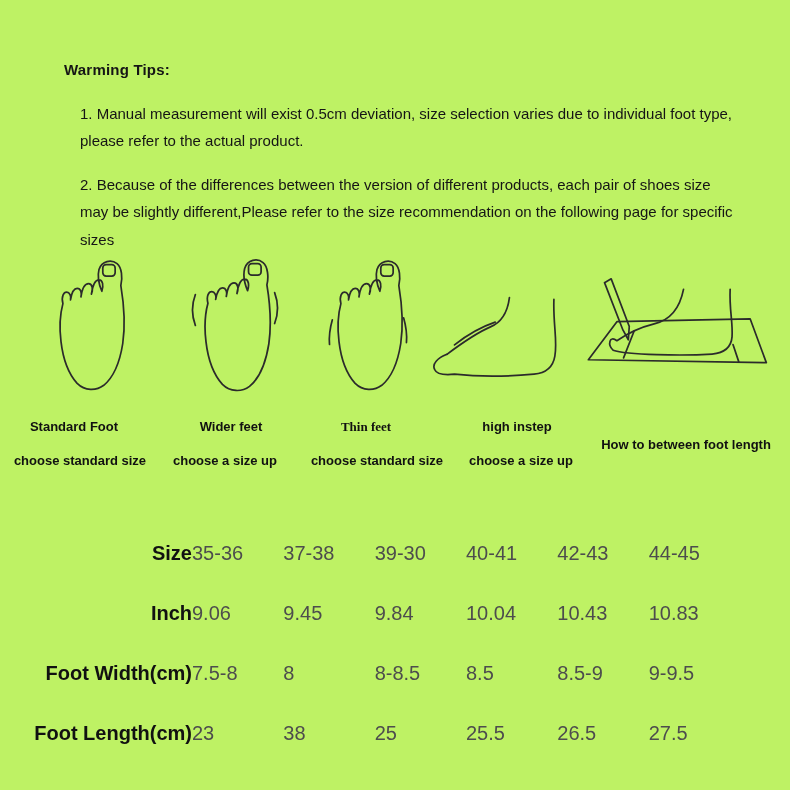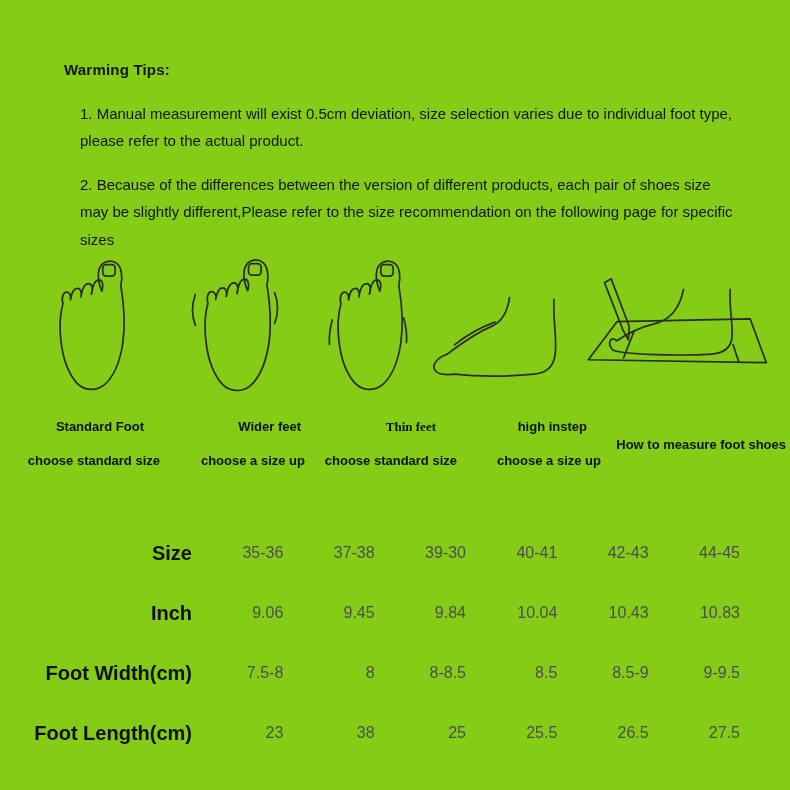--- a/index.html
+++ b/index.html
@@ -2,21 +2,21 @@
 <html><head>
 <meta charset="utf-8">
 <style>
   * { margin: 0; padding: 0; box-sizing: border-box; }
   html, body { background: #ffffff; }
   body { font-family: "Liberation Sans", "DejaVu Sans", sans-serif; color: #1a1a1a; }
   .page {
     position: relative;
     width: 790px;
     height: 790px;
-    background: #84cc16;
+    background: #bef264;
     overflow: hidden;
   }
 
   
   .tips {
     position: absolute;
     left: 64px;
     top: 56px;
     width: 695px;
     font-size: 15px;
@@ -37,21 +37,21 @@
     fill: none;
     stroke: #2b2b2b;
     stroke-width: 1.8;
     stroke-linecap: round;
     stroke-linejoin: round;
   }
 
   
   .caption {
     position: absolute;
-    text-align: right;
+    text-align: center;
     font-size: 13px;
     font-weight: bold;
     color: #111111;
     white-space: nowrap;
   }
 
   
   .size-table {
     position: absolute;
     left: 20px;
@@ -65,22 +65,22 @@
   }
   .row-header {
     width: 172px;
     text-align: right;
     font-size: 20px;
     font-weight: bold;
     color: #111111;
   }
   .size-cell {
     flex: 1;
-    text-align: right;
-    font-size: 16px;
+    text-align: left;
+    font-size: 20px;
     color: #4d4d4d;
   }
 </style>
 </head>
 <body>
 
 <div class="page">
 
   <div class="tips">
     <div class="tips-title">Warming Tips:</div>
@@ -181,21 +181,21 @@
         <path d="M 58,58 L 47,86"></path>
         <path d="M 162,72 L 168,90"></path>
       </g>
     </svg>
   </div>
 
   <div class="caption" style="left:4px;  top:419px; width:140px;">Standard Foot</div>
   <div class="caption" style="left:161px; top:419px; width:140px;">Wider feet</div>
   <div class="caption" style="left:296px; top:419px; width:140px;font-family:Liberation Serif, serif;">Thin feet</div>
   <div class="caption" style="left:447px; top:419px; width:140px;">high instep</div>
-  <div class="caption" style="left:586px; top:437px; width:200px;">How to measure foot shoes</div>
+  <div class="caption" style="left:586px; top:437px; width:200px;">How to between foot length</div>
 
   <div class="caption" style="left:0px;   top:453px; width:160px;">choose standard size</div>
   <div class="caption" style="left:145px; top:453px; width:160px;">choose a size up</div>
   <div class="caption" style="left:297px; top:453px; width:160px;">choose standard size</div>
   <div class="caption" style="left:441px; top:453px; width:160px;">choose a size up</div>
 
   <div class="size-table">
     <div class="size-row">
       <div class="row-header">Size</div>
       <div class="size-cell">35-36</div>

